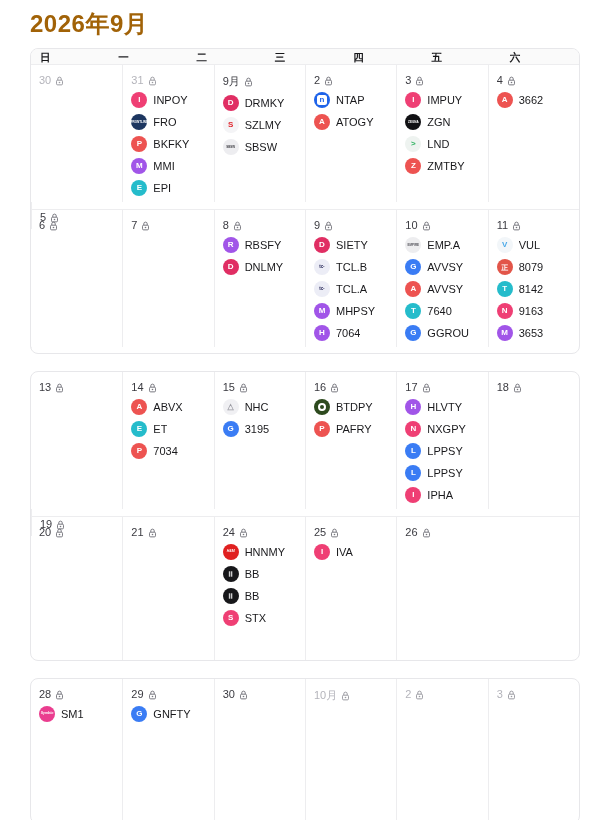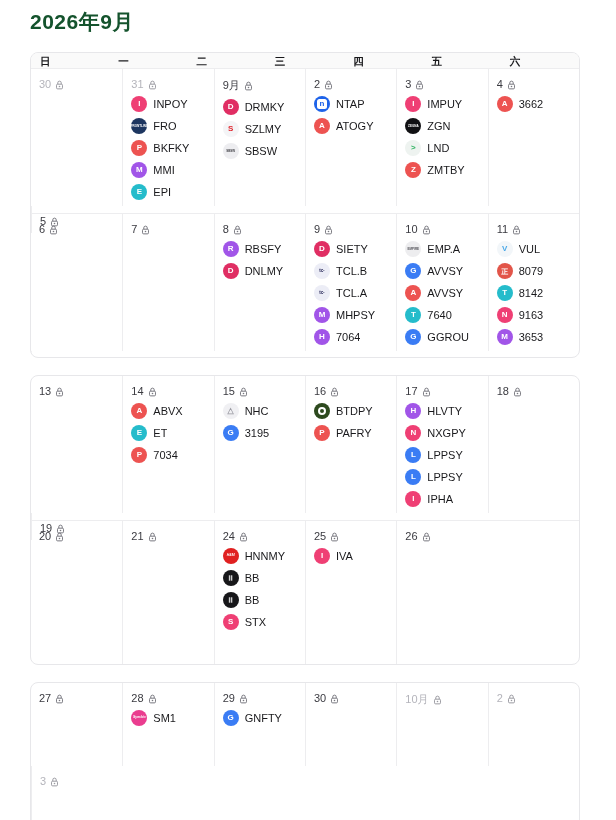--- a/index.html
+++ b/index.html
@@ -1,21 +1,21 @@
 <!DOCTYPE html>
 <html><head>
 <meta charset="utf-8">
 <style>
   * { margin:0; padding:0; box-sizing:border-box; }
   html,body { background:#ffffff; font-family:"Liberation Sans", sans-serif; }
   body { width:616px; height:820px; overflow:hidden; }
 
   .page-title {
-    font-size:21px; font-weight:800; color:#14532d; letter-spacing:.5px;
-    margin:8px 0 16px 30px;
+    font-size:24px; font-weight:800; color:#a16207; letter-spacing:.5px;
+    margin:8px 0 8px 30px;
   }
   .calendar-wrap { width:550px; margin-left:30px; }
 
   .card {
     border:1px solid #e7e7ea; border-radius:8px; background:#fff;
     overflow:hidden; margin-bottom:17px;
   }
   .weekday-header {
     display:grid; grid-template-columns:repeat(7,1fr);
     background:#fafafa; border-bottom:1px solid #ededef; height:16px;
@@ -593,32 +593,20 @@
               </svg>
             </span>
           </div>
         </div>
       </div>
     </div>
     <div class="card">
       <div class="week-row">
         <div class="day-cell">
           <div class="date-line">
-            <span class="date-label">27</span>
-            <span style="display: inline-flex;">
-              <svg class="lock" viewBox="0 0 10 11" aria-hidden="true">
-                <path d="M3.1 4.6 V3.1 a1.9 1.9 0 0 1 3.8 0 V4.6" fill="none" stroke="currentColor" stroke-width="1.1"></path>
-                <rect x="1.7" y="4.6" width="6.6" height="5.2" rx="1.2" fill="none" stroke="currentColor" stroke-width="1.1"></rect>
-                <circle cx="5" cy="7.1" r="0.9" fill="currentColor"></circle>
-              </svg>
-            </span>
-          </div>
-        </div>
-        <div class="day-cell">
-          <div class="date-line">
             <span class="date-label">28</span>
             <span style="display: inline-flex;">
               <svg class="lock" viewBox="0 0 10 11" aria-hidden="true">
                 <path d="M3.1 4.6 V3.1 a1.9 1.9 0 0 1 3.8 0 V4.6" fill="none" stroke="currentColor" stroke-width="1.1"></path>
                 <rect x="1.7" y="4.6" width="6.6" height="5.2" rx="1.2" fill="none" stroke="currentColor" stroke-width="1.1"></rect>
                 <circle cx="5" cy="7.1" r="0.9" fill="currentColor"></circle>
               </svg>
             </span>
           </div>
           <div class="event-row">

